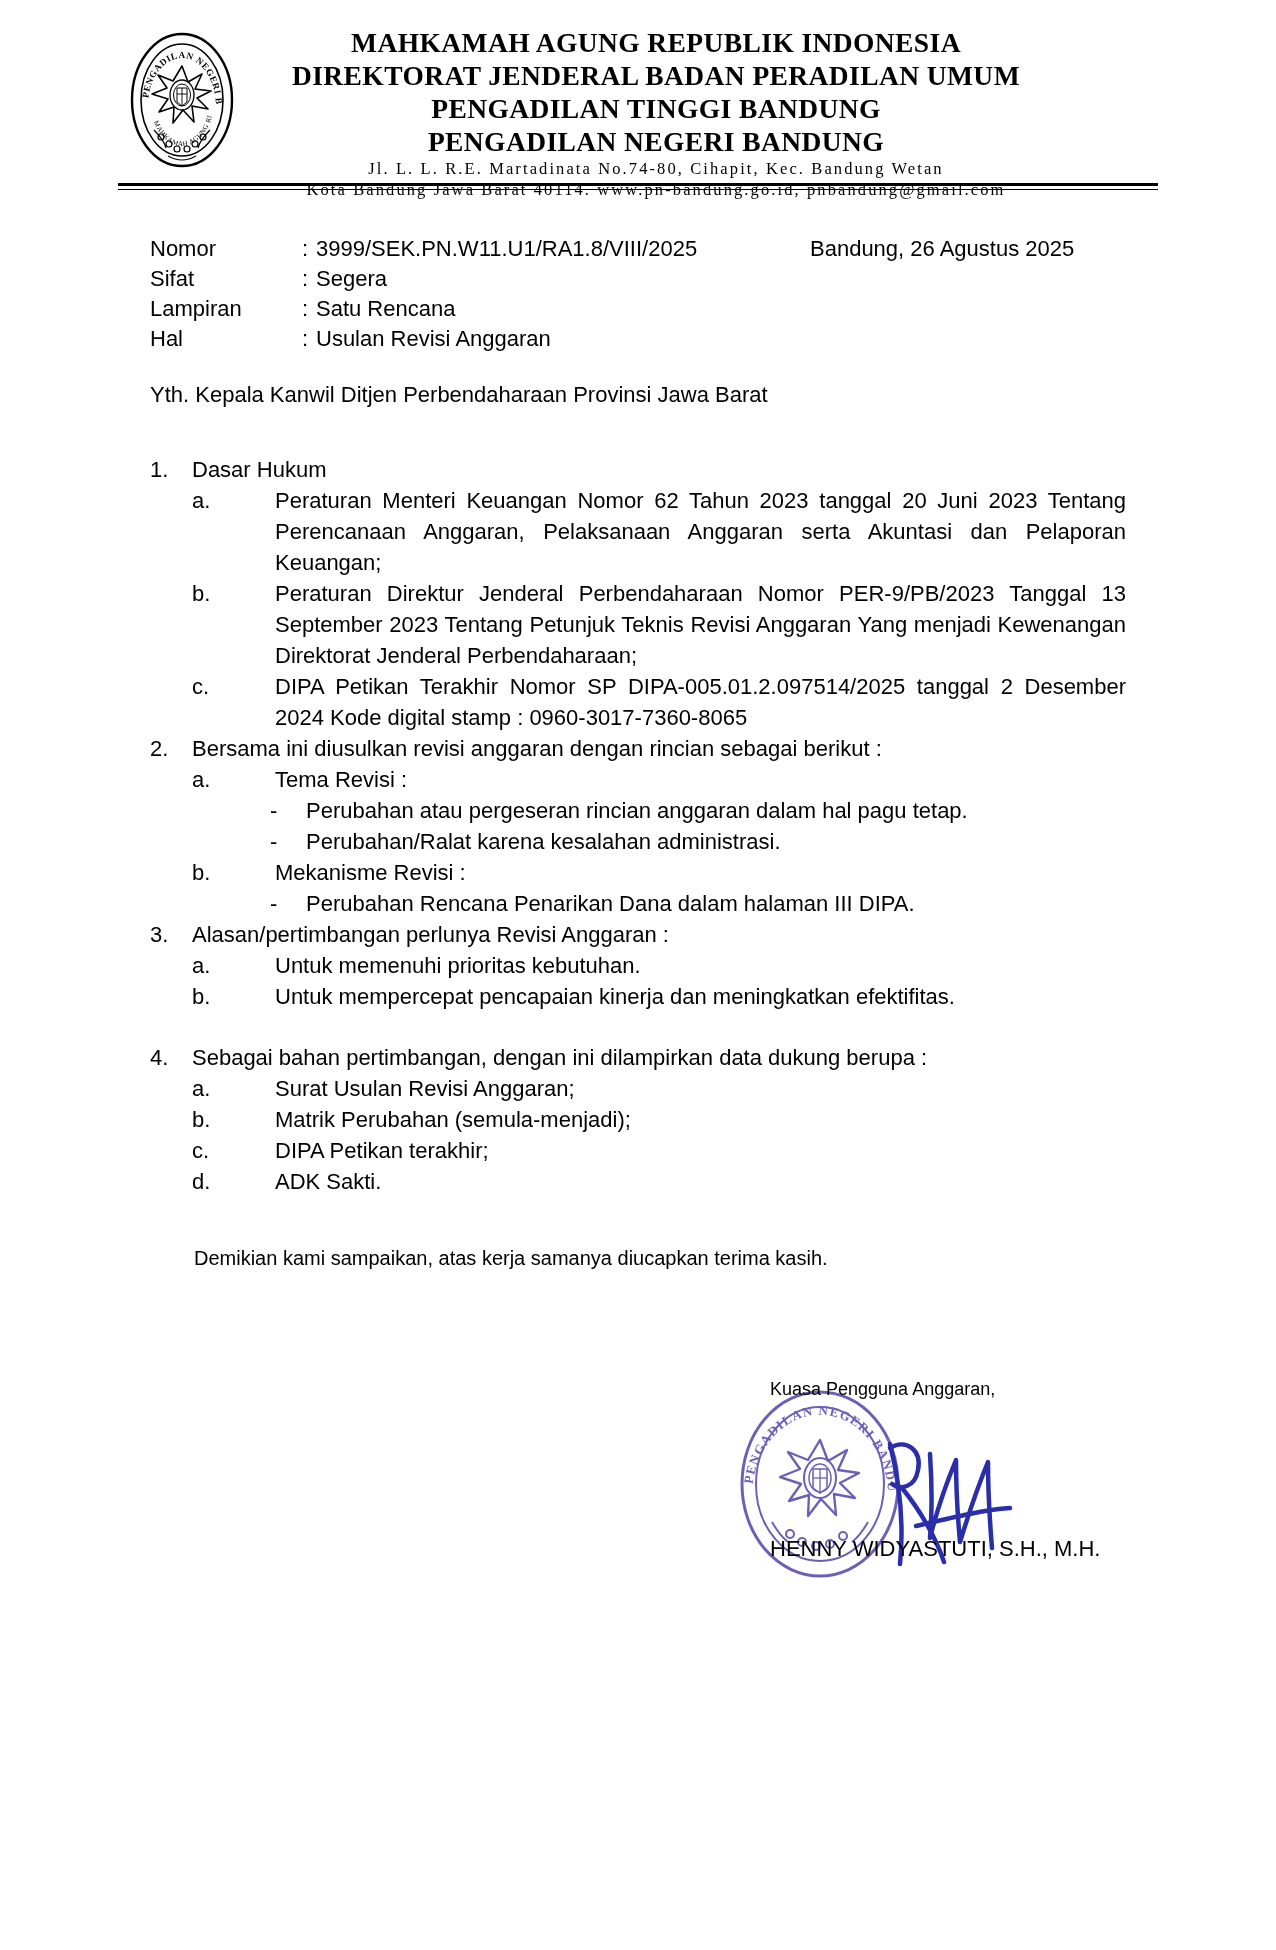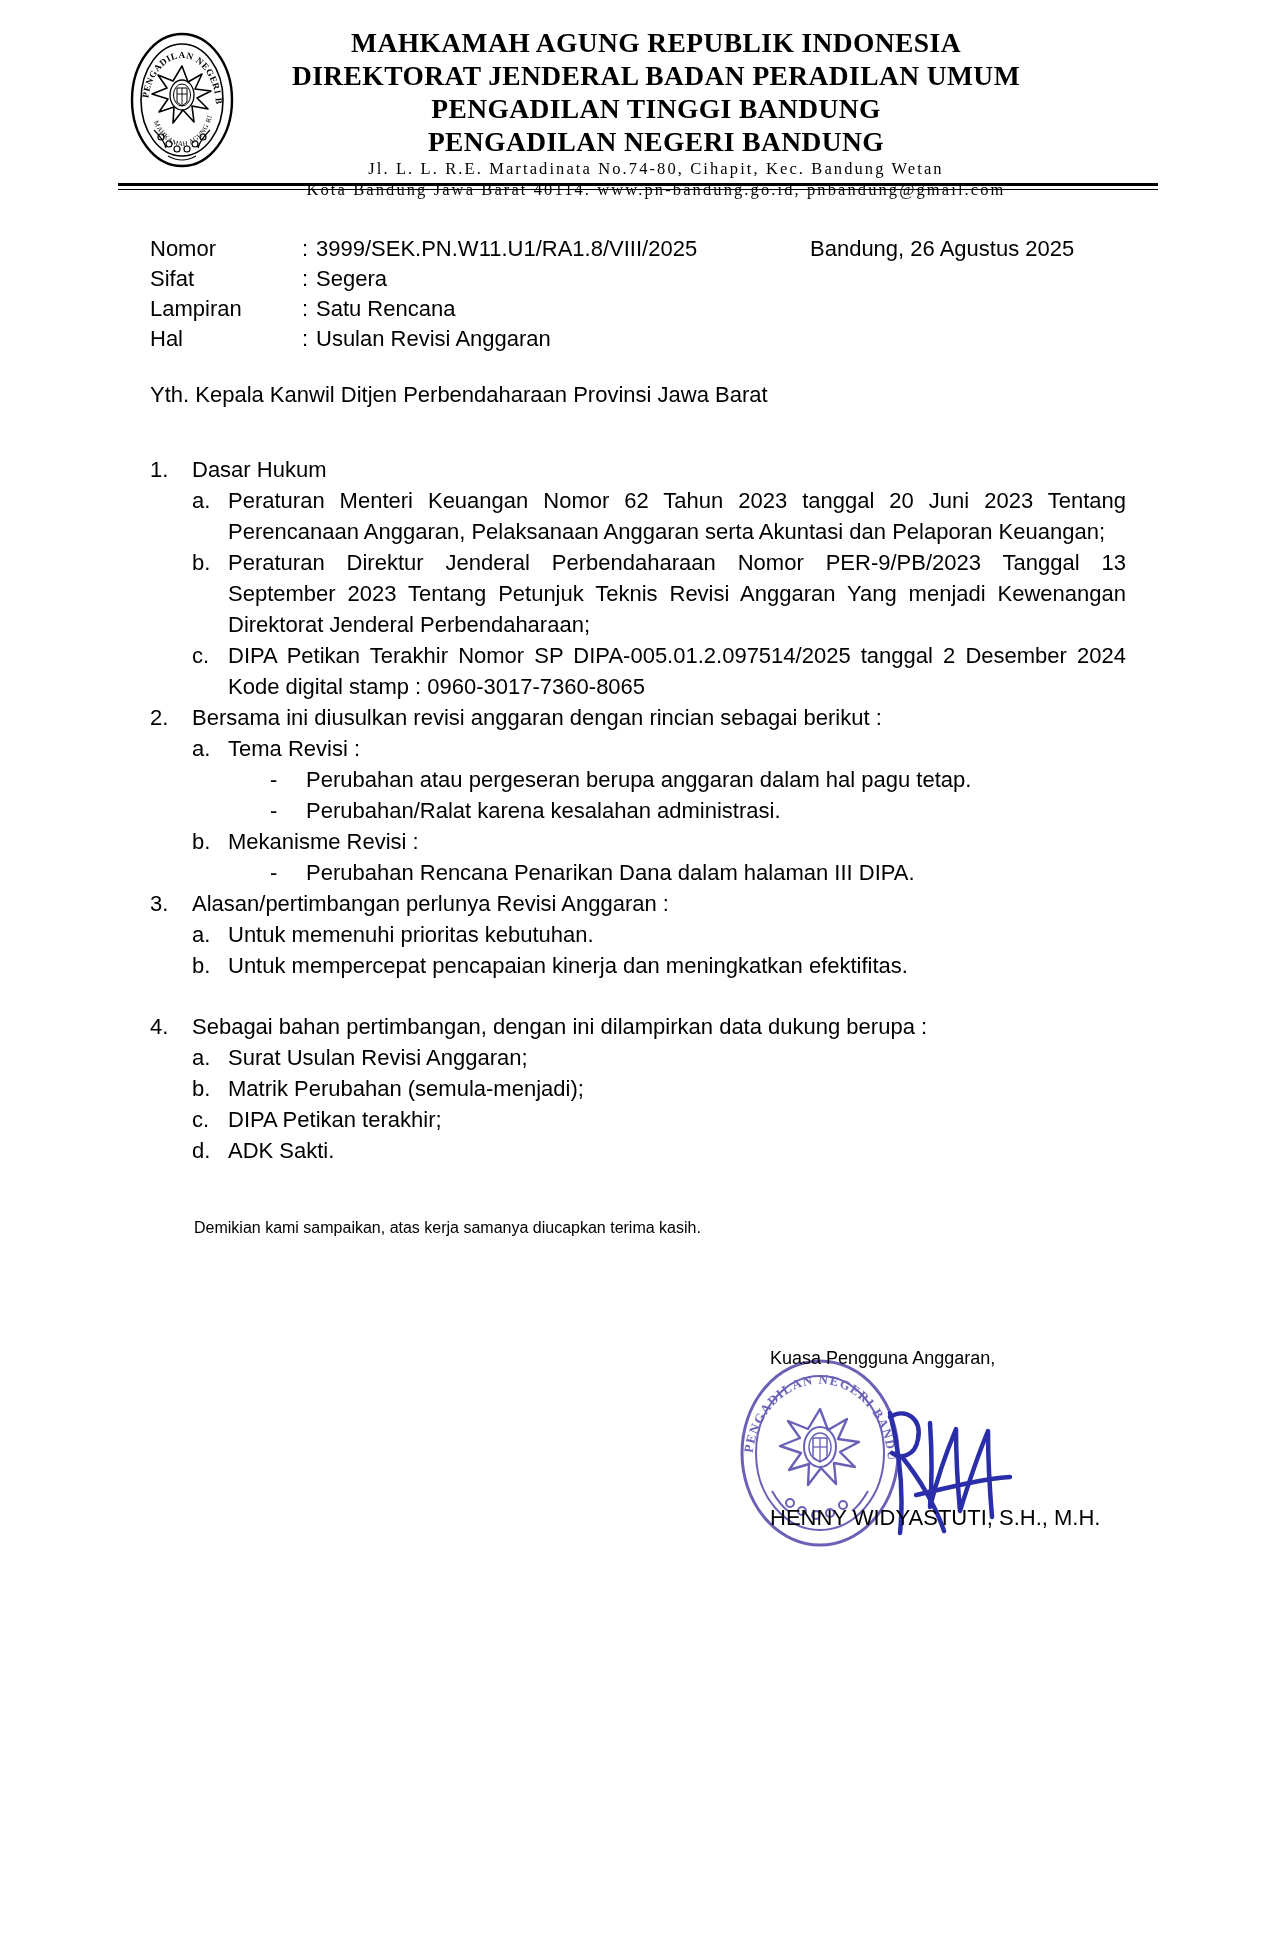--- a/index.html
+++ b/index.html
@@ -119,36 +119,36 @@
   .lvl1 > .marker { width: 42px; flex: none; }
   .lvl1 > .text { flex: 1; }
 
   .lvl2 {
     display: flex;
     font-size: 22px;
     line-height: 31px;
     margin-left: 42px;
   }
   .lvl2 > .marker { width: 36px; flex: none; }
-  .lvl2 > .text { flex: 1; text-align: justify; }
+  .lvl2 > .text { flex: 1; text-align: justify; margin-left: 47px; }
 
   .lvl3 {
     display: flex;
     font-size: 22px;
     line-height: 31px;
     margin-left: 120px;
   }
   .lvl3 > .marker { width: 36px; flex: none; }
   .lvl3 > .text { flex: 1; }
   .gap-md { height: 30px; }
 
   .closing {
     margin-top: 46px;
     margin-left: 44px;
-    font-size: 16px;
+    font-size: 20px;
     line-height: 31px;
   }
 
   
   .sigblock {
     position: relative;
     margin-top: 100px;
     margin-left: 620px;
     width: 420px;
     height: 220px;
@@ -295,21 +295,21 @@
       <div class="lvl1">
         <span class="marker">2.</span>
         <span class="text">Bersama ini diusulkan revisi anggaran dengan rincian sebagai berikut :</span>
       </div>
       <div class="lvl2">
         <span class="marker">a.</span>
         <span class="text">Tema Revisi :</span>
       </div>
       <div class="lvl3">
         <span class="marker">-</span>
-        <span class="text">Perubahan atau pergeseran berupa anggaran dalam hal pagu tetap.</span>
+        <span class="text">Perubahan atau pergeseran rincian anggaran dalam hal pagu tetap.</span>
       </div>
       <div class="lvl3">
         <span class="marker">-</span>
         <span class="text">Perubahan/Ralat karena kesalahan administrasi.</span>
       </div>
       <div class="lvl2">
         <span class="marker">b.</span>
         <span class="text">Mekanisme Revisi :</span>
       </div>
       <div class="lvl3">

